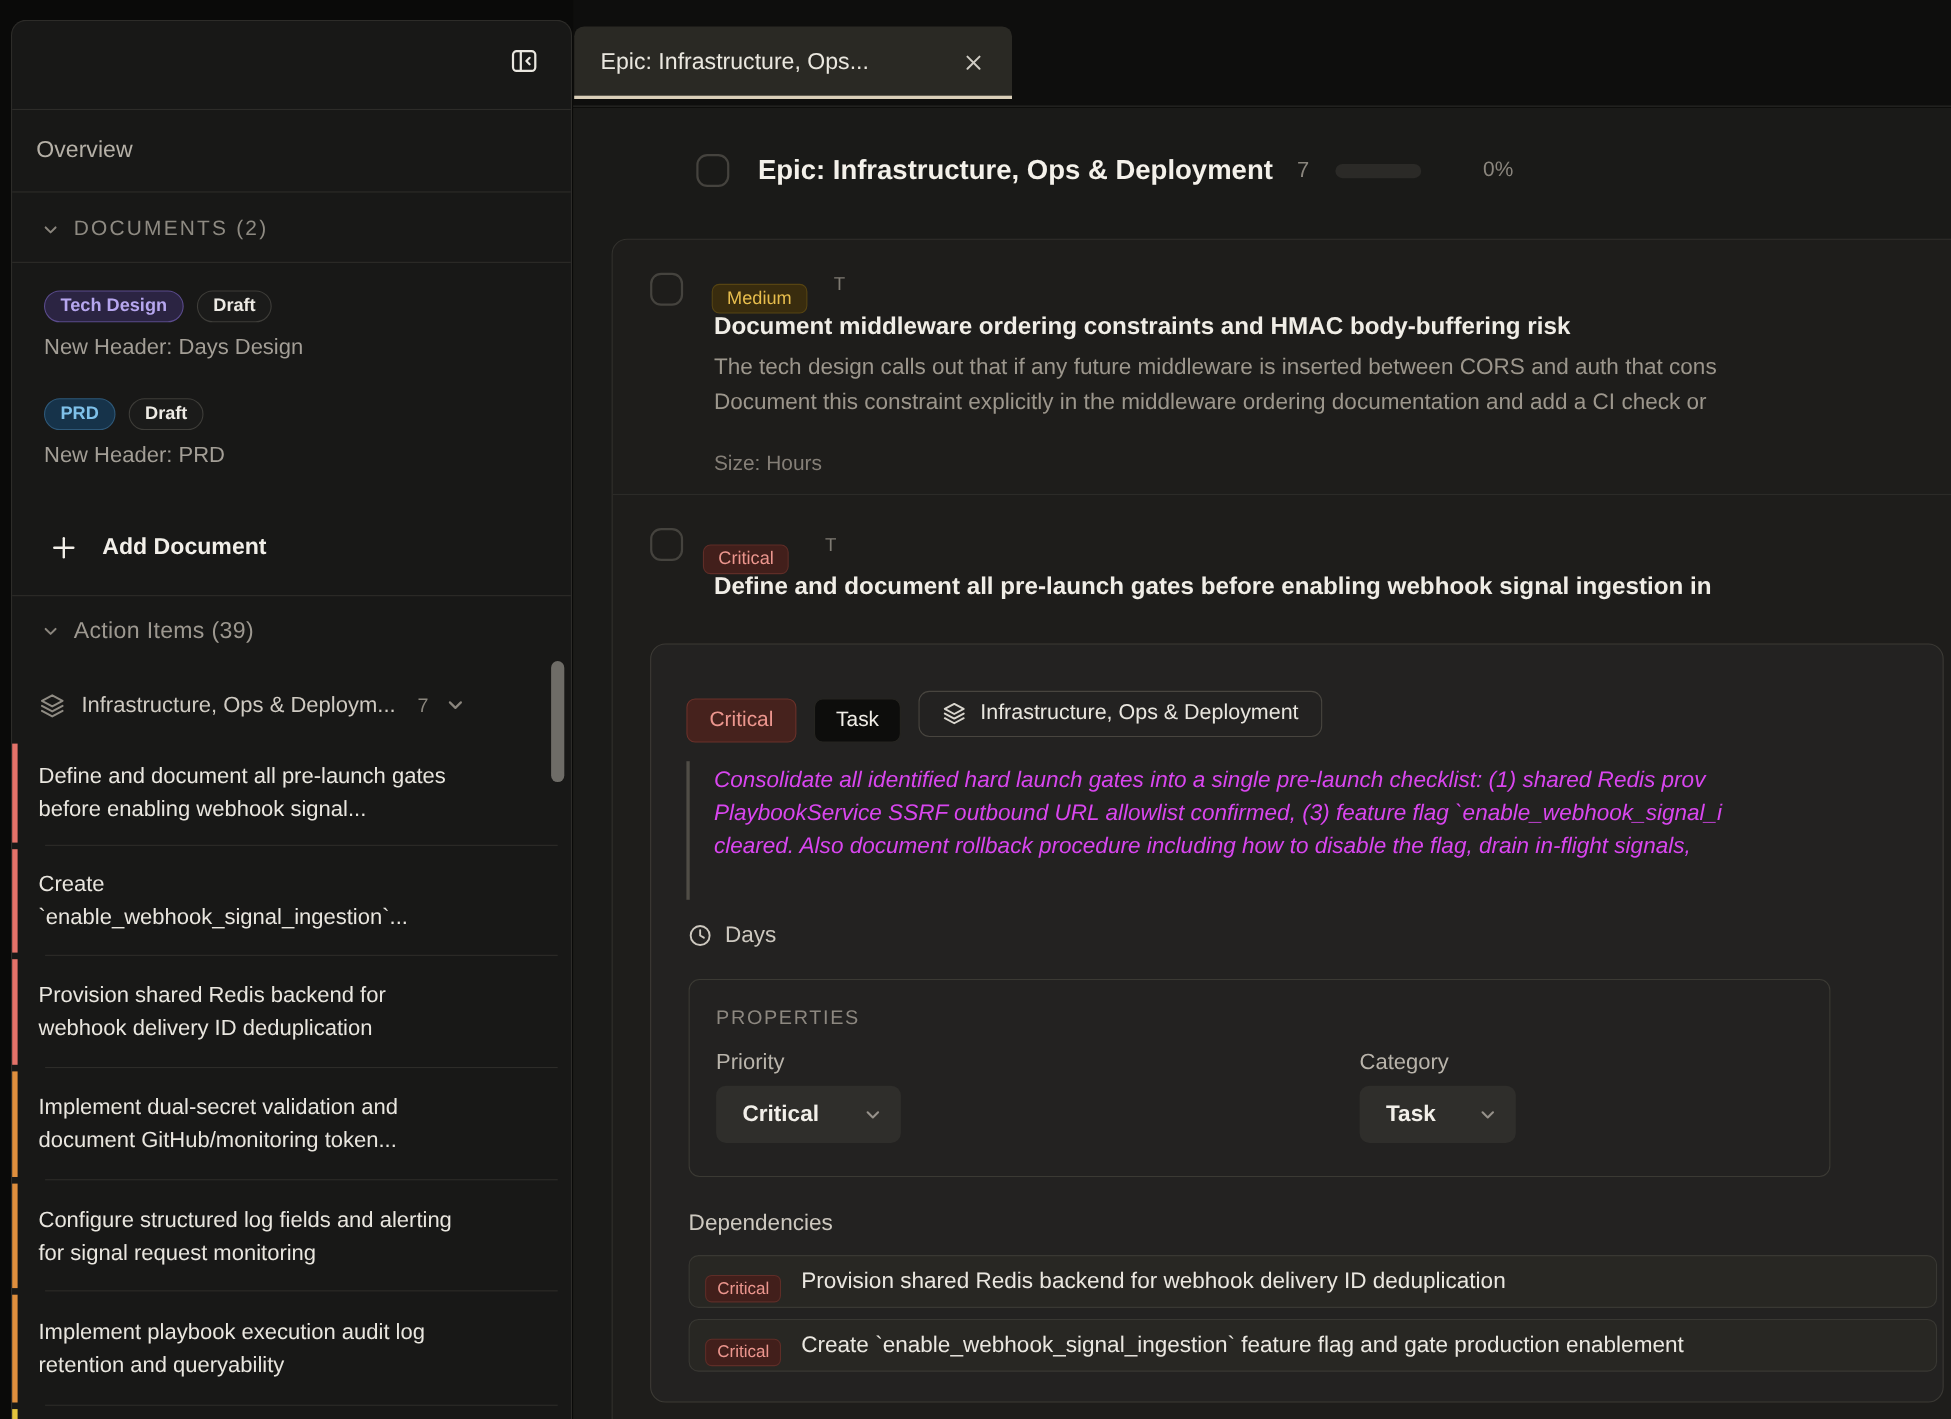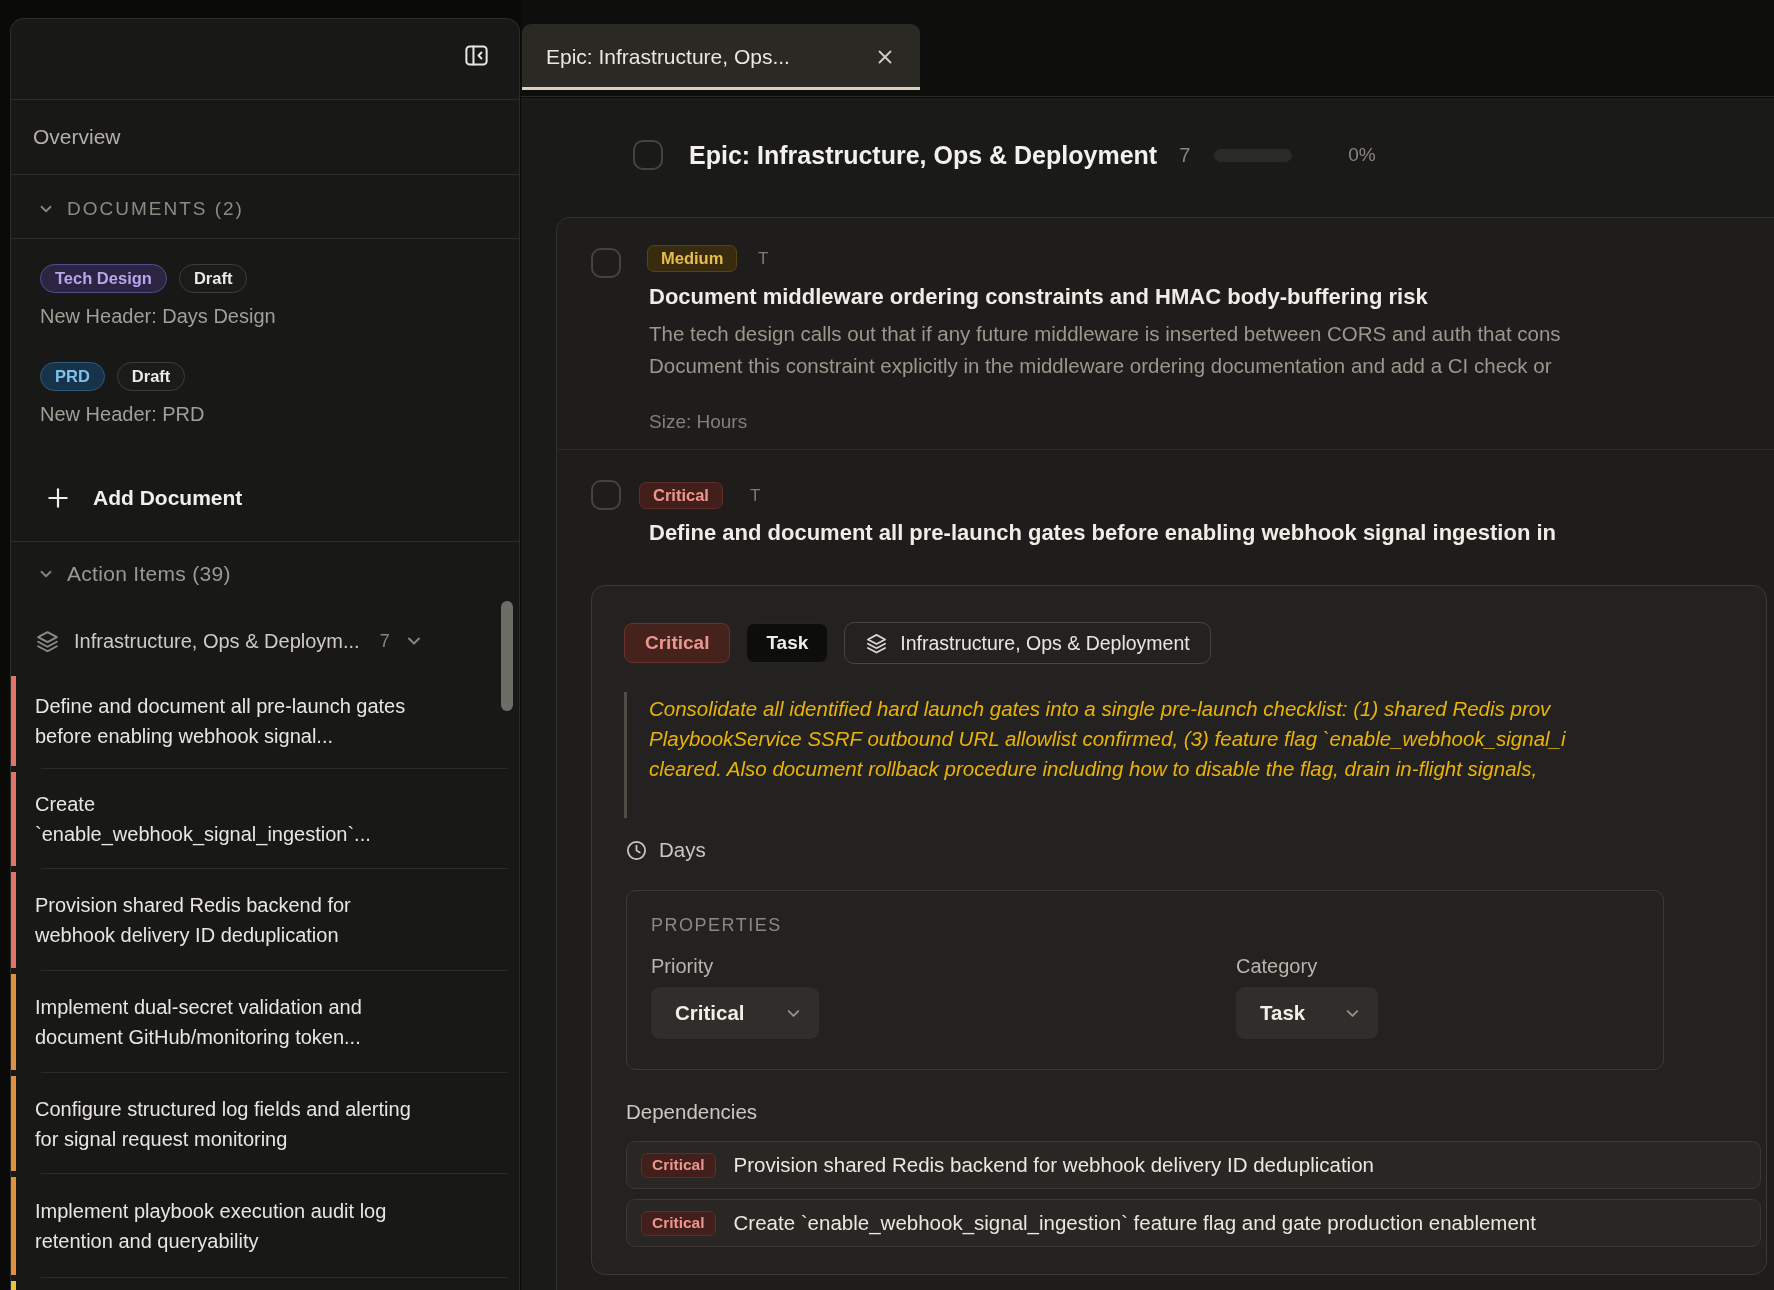--- a/index.html
+++ b/index.html
@@ -63,37 +63,37 @@
   .checkbox{ width:30px; height:30px; border:2px solid #45433e; border-radius:10px; background:transparent; cursor:pointer; flex:0 0 auto; }
 
   #epic-row{ left:633px; top:128px; height:54px; display:flex; align-items:center;justify-content:space-between; }
   #epic-row .e-title{ font-size:25px; font-weight:700; color:#f4f1ea; margin-left:26px; white-space:nowrap; }
   #epic-row .e-count{ font-size:20px; color:#8a857d; margin-left:22px; }
   #epic-row .e-bar{ width:78px; height:13px; border-radius:7px; background:#2b2a27; margin-left:24px; overflow:hidden; }
   #epic-row .e-fill{ height:100%; background:#dacfb9; }
   #epic-row .e-pct{ font-size:19px; color:#8a857d; margin-left:56px; }
 
   #cards{ left:556px; top:217px; width:1250px; height:1090px; background:#1e1d1b; border:1px solid #32312d; border-radius:14px; }
-  .badge{ display:inline-flex; align-items:center; border-radius:7px; font-weight:700; }
+  .badge{ display:inline-flex; align-items:center; border-radius:7px; font-weight:400;margin-top:13px; }
   .badge-medium{ background:#392c0e; border:1px solid #574412; color:#e7bd4d; font-size:16.5px; height:27px; padding:0 13px; }
   .badge-critical{ background:#421f1b; border:1px solid #5f2d27; color:#ec968e; font-size:16.5px; height:27px; padding:0 13px; }
   .type-letter{ font-size:17px; color:#7e7a72; }
   .card-title{ font-size:22px; font-weight:600; color:#f0ede6; white-space:nowrap; }
   .card-desc{ font-size:20.5px; color:#9c968c; white-space:nowrap; line-height:32px; }
   .card-size{ font-size:19px; color:#857f77; }
   .card-sep{ left:0; width:1250px; height:1px; background:#2c2b28; }
 
   
   #panel{ left:591px; top:585px; width:1176px; height:690px; background:#232221; border:1px solid #3c3a35; border-radius:14px; overflow:hidden; }
   .p-badges{ left:32px; top:36px; display:flex; align-items:center; gap:16px; }
   .badge-critical-lg{ background:#46221d; border:1px solid #6b312a; color:#ec968e; font-size:19px; height:40px; padding:0 20px; border-radius:8px; }
   .badge-task{ background:#0d0d0c; border:1px solid #262521; color:#f0ede7; font-size:19px; height:40px; padding:0 19px; border-radius:8px; }
   .badge-cat{ border:1px solid #48453f; color:#e9e6df; font-size:19.5px; height:42px; padding:0 20px; border-radius:10px; display:inline-flex; align-items:center; gap:12px; }
   .quote-bar{ left:32px; top:106px; width:3px; height:126px; background:#504d46; }
-  .quote{ left:57px; top:108px; right:0; font-size:20.5px; font-style:italic; color:#eab308; line-height:30px; }
+  .quote{ left:57px; top:108px; right:0; font-size:20.5px; font-style:italic; color:#d946ef; line-height:30px; }
   .quote div{ white-space:nowrap; overflow:hidden; }
   .days-row{ left:33px; top:252px; display:flex; align-items:center; gap:11px; color:#cdc8bf; }
   .days-row .d-label{ font-size:20.5px; }
 
   #props{ left:34px; top:304px; width:1038px; height:180px; border:1px solid #3b3a34; border-radius:10px; }
   #props .p-head{ left:24px; top:24px; font-size:18px; letter-spacing:1.5px; color:#8d8880; }
   .fld-label{ font-size:20px; color:#b9b4ab; }
   .dd{ height:52px; background:#2f2e2b; border-radius:9px; display:flex; align-items:center; justify-content:space-between; padding:0 16px 0 24px; cursor:pointer; }
   .dd .dd-val{ font-size:20.5px; font-weight:600; color:#f2efe9; }
   .dd .chev{ color:#96918a; margin-left:14px; }

